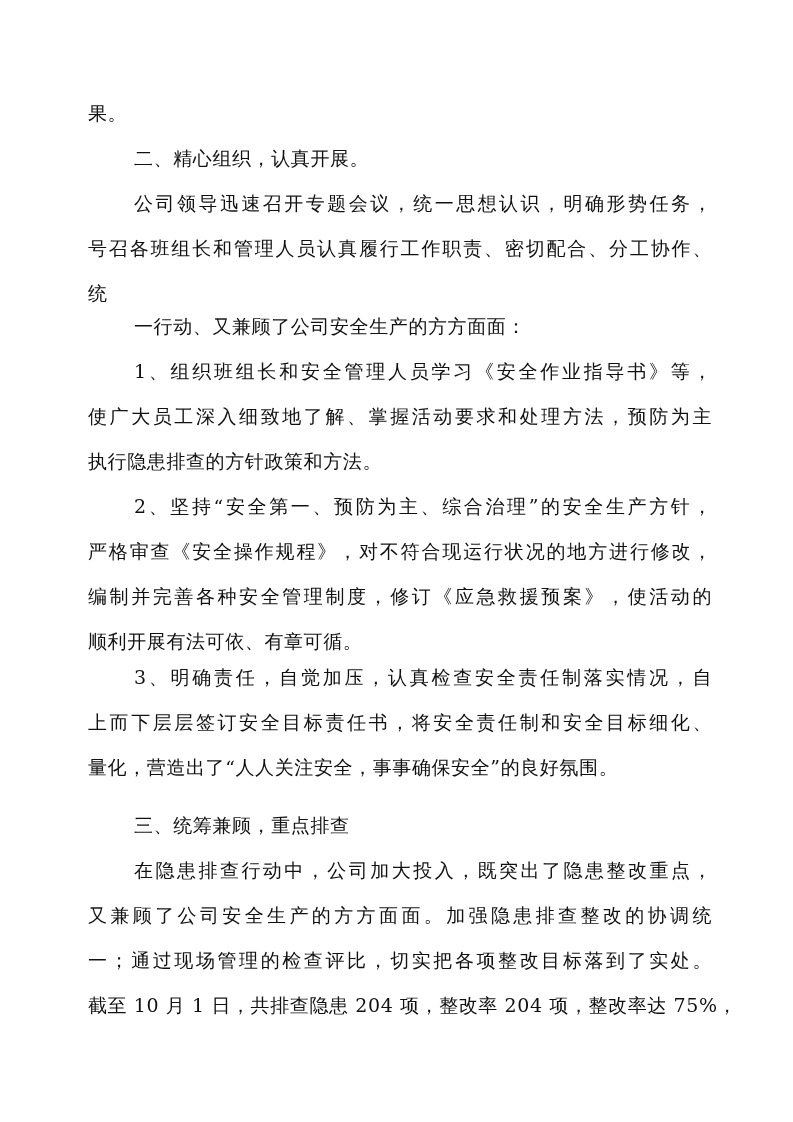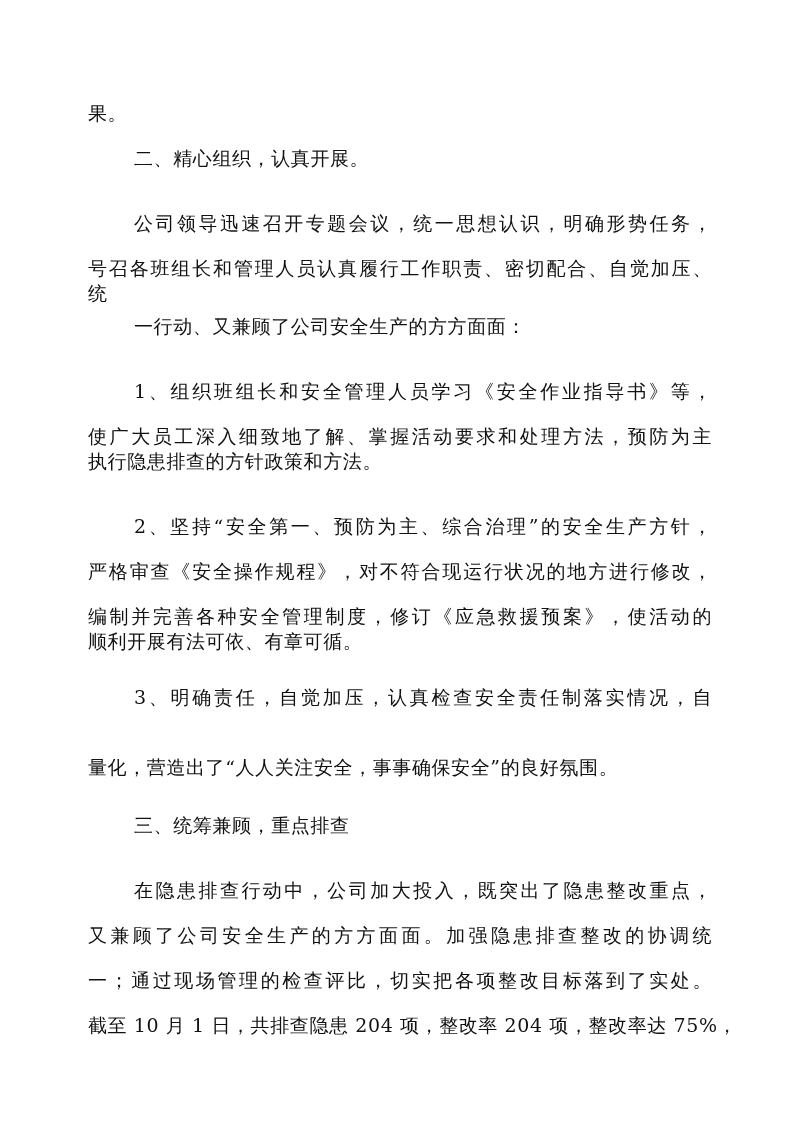--- a/index.html
+++ b/index.html
@@ -29,40 +29,40 @@
       width: 624px;
       font-size: 19px;
       line-height: 24px;
       white-space: nowrap;
       letter-spacing: 0.6px;
     }
     .indent { left: 134px; width: 578px; }
     .justify {
       text-align: justify;
       text-align-last: justify;
-      margin-top: 20px;
     }
   </style>
 </head>
 <body>
 
 <div class="page">
   <div class="line" style="top:101px">果。</div>
   <div class="line indent" style="top:146px">二、精心组织，认真开展。</div>
   <div class="line indent justify" style="top:191px">公司领导迅速召开专题会议，统一思想认识，明确形势任务，</div>
-  <div class="line justify" style="top:236px">号召各班组长和管理人员认真履行工作职责、密切配合、自觉加压、</div>
+  <div class="line justify" style="top:236px">号召各班组长和管理人员认真履行工作职责、密切配合、分工协作、</div>
   <div class="line" style="top:281px">统</div>
   <div class="line indent" style="top:314px">一行动、又兼顾了公司安全生产的方方面面：</div>
   <div class="line indent justify" style="top:359px">1、组织班组长和安全管理人员学习《安全作业指导书》等，</div>
   <div class="line justify" style="top:404px">使广大员工深入细致地了解、掌握活动要求和处理方法，预防为主</div>
   <div class="line" style="top:449px">执行隐患排查的方针政策和方法。</div>
   <div class="line indent justify" style="top:494px">2、坚持“安全第一、预防为主、综合治理”的安全生产方针，</div>
   <div class="line justify" style="top:539px">严格审查《安全操作规程》，对不符合现运行状况的地方进行修改，</div>
   <div class="line justify" style="top:584px">编制并完善各种安全管理制度，修订《应急救援预案》，使活动的</div>
   <div class="line" style="top:629px">顺利开展有法可依、有章可循。</div>
   <div class="line indent justify" style="top:665px">3、明确责任，自觉加压，认真检查安全责任制落实情况，自</div>
+  <div class="line justify" style="top:710px">上而下层层签订安全目标责任书，将安全责任制和安全目标细化、</div>
   <div class="line" style="top:755px">量化，营造出了“人人关注安全，事事确保安全”的良好氛围。</div>
   <div class="line indent justify" style="top:858px">在隐患排查行动中，公司加大投入，既突出了隐患整改重点，</div>
   <div class="line indent" style="top:813px">三、统筹兼顾，重点排查</div>
   <div class="line justify" style="top:903px">又兼顾了公司安全生产的方方面面。加强隐患排查整改的协调统</div>
   <div class="line justify" style="top:948px">一；通过现场管理的检查评比，切实把各项整改目标落到了实处。</div>
   <div class="line justify" style="top:993px">截至 10 月 1 日，共排查隐患 204 项，整改率 204 项，整改率达 75%，</div>
 </div>
 
 </body></html>

